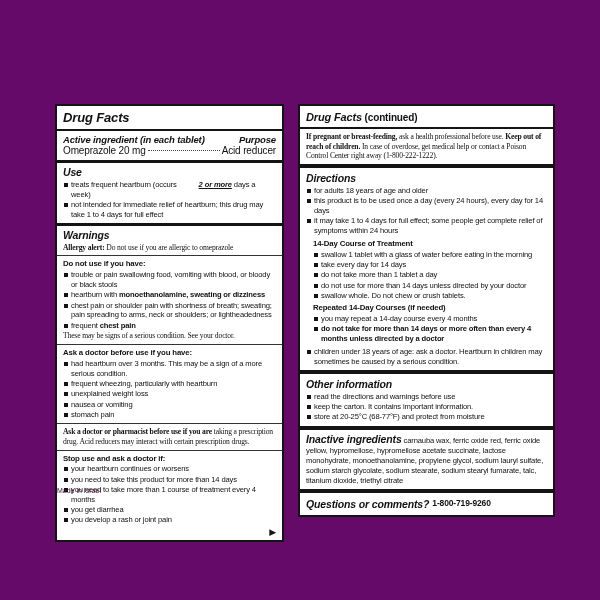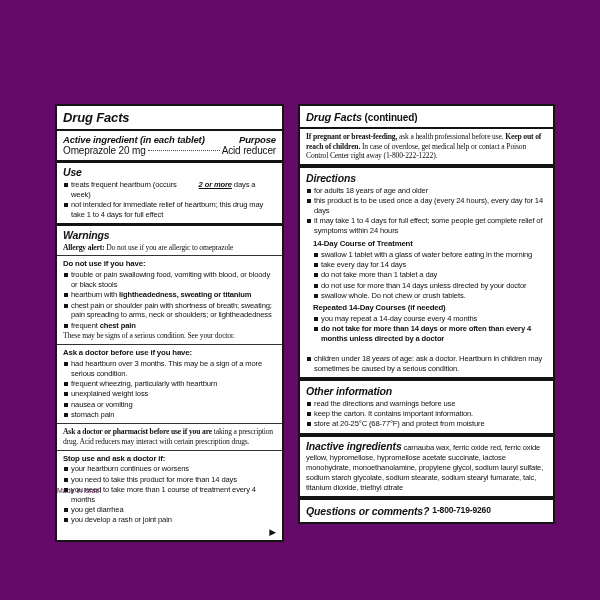--- a/index.html
+++ b/index.html
@@ -23,21 +23,21 @@
   .titlebar{border:0;border-top:2.5px solid #141414;margin:1px -6px 3px -6px;}
   .bar{border:0;border-top:3px solid #141414;margin:3px -6px 3px -6px;}
   .hairline{border:0;border-top:1px solid #333;margin:3px -6px 3px -6px;}
   .h2{font-size:10.5px;font-weight:bold;font-style:italic;line-height:1.2;margin:1px 0 1px 0;}
   .txt{font-size:7.6px;line-height:1.3;font-family:Liberation Serif, serif;}
   .bd{font-weight:bold;}
   .emph{font-weight:bold;font-style:italic;text-decoration:underline;margin-left:20px;}
   .b{position:relative;padding-left:8px;font-size:7.6px;line-height:1.3;margin:0.5px 0;}
   .b::before{content:"";position:absolute;left:1px;top:3px;width:4px;height:4px;background:#141414;}
   .subhead{font-size:7.8px;font-weight:bold;line-height:1.3;margin-top:2px;}
-  .indent{margin-left:7px;margin-top:3px;margin-bottom:10px;}
+  .indent{margin-left:7px;margin-top:3px;margin-bottom:3px;}
   .dotrow{display:flex;align-items:center;font-size:10px;line-height:1.25;}
   .leader{flex:1;border-bottom:1.6px dotted #444;margin:0 2px 2px 2px;}
   .hdrrow{display:flex;justify-content:space-between;align-items:baseline;}
   .hdrrow .h2b{font-size:9.5px;font-weight:bold;font-style:italic;}
   .arrow{position:absolute;right:6px;bottom:3px;font-size:9px;line-height:1;color:#141414;}
   .inactive-p{font-size:7.6px;line-height:1.3;}
   .inactive-p .ih{font-size:10.5px;font-weight:bold;font-style:italic;}
   .qrow{display:flex;align-items:flex-start;gap:3px;padding:2px 0;}
   .qrow .qh{font-size:10.5px;font-weight:bold;font-style:italic;}
   .qrow .qp{font-size:8.5px;font-weight:bold;}
@@ -67,21 +67,21 @@
     <div class="b"><span>treats frequent heartburn (occurs </span><span class="emph">2 or more</span><span> days a week)</span></div>
     <div class="b">not intended for immediate relief of heartburn; this drug may take 1 to 4 days for full effect</div>
     <div class="bar"></div>
 
     <div class="h2">Warnings</div>
     <div class="txt"><span class="bd">Allergy alert:</span><span> Do not use if you are allergic to omeprazole</span></div>
     <div class="hairline"></div>
 
     <div class="subhead">Do not use if you have:</div>
     <div class="b">trouble or pain swallowing food, vomiting with blood, or bloody or black stools</div>
-    <div class="b"><span>heartburn with </span><span class="bd">lightheadedness, sweating or titanium</span></div>
+    <div class="b"><span>heartburn with </span><span class="bd">monoethanolamine, sweating or dizziness</span></div>
     <div class="b">chest pain or shoulder pain with shortness of breath; sweating; pain spreading to arms, neck or shoulders; or lightheadedness</div>
     <div class="b"><span>frequent </span><span class="bd">chest pain</span></div>
     <div class="txt">These may be signs of a serious condition. See your doctor.</div>
     <div class="hairline"></div>
 
     <div class="subhead">Ask a doctor before use if you have:</div>
     <div class="b">had heartburn over 3 months. This may be a sign of a more serious condition.</div>
     <div class="b">frequent wheezing, particularly with heartburn</div>
     <div class="b">unexplained weight loss</div>
     <div class="b">nausea or vomiting</div>

